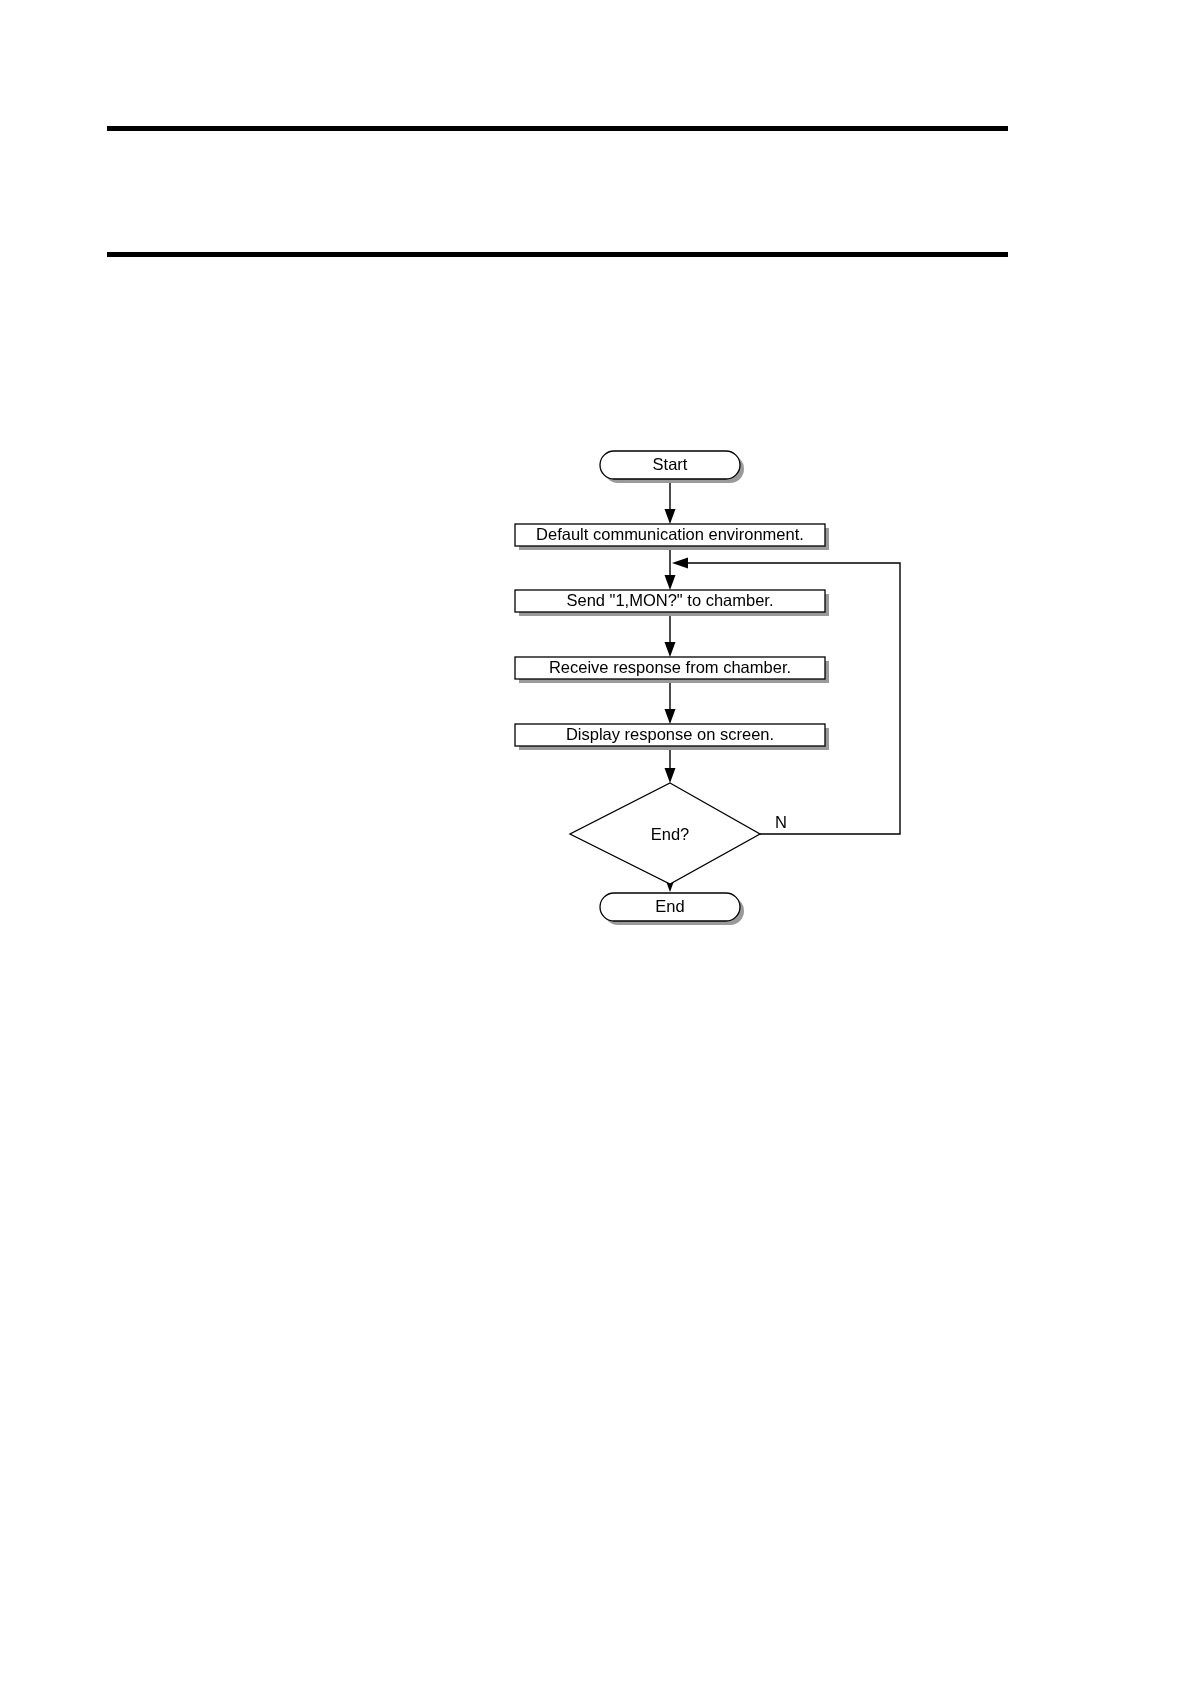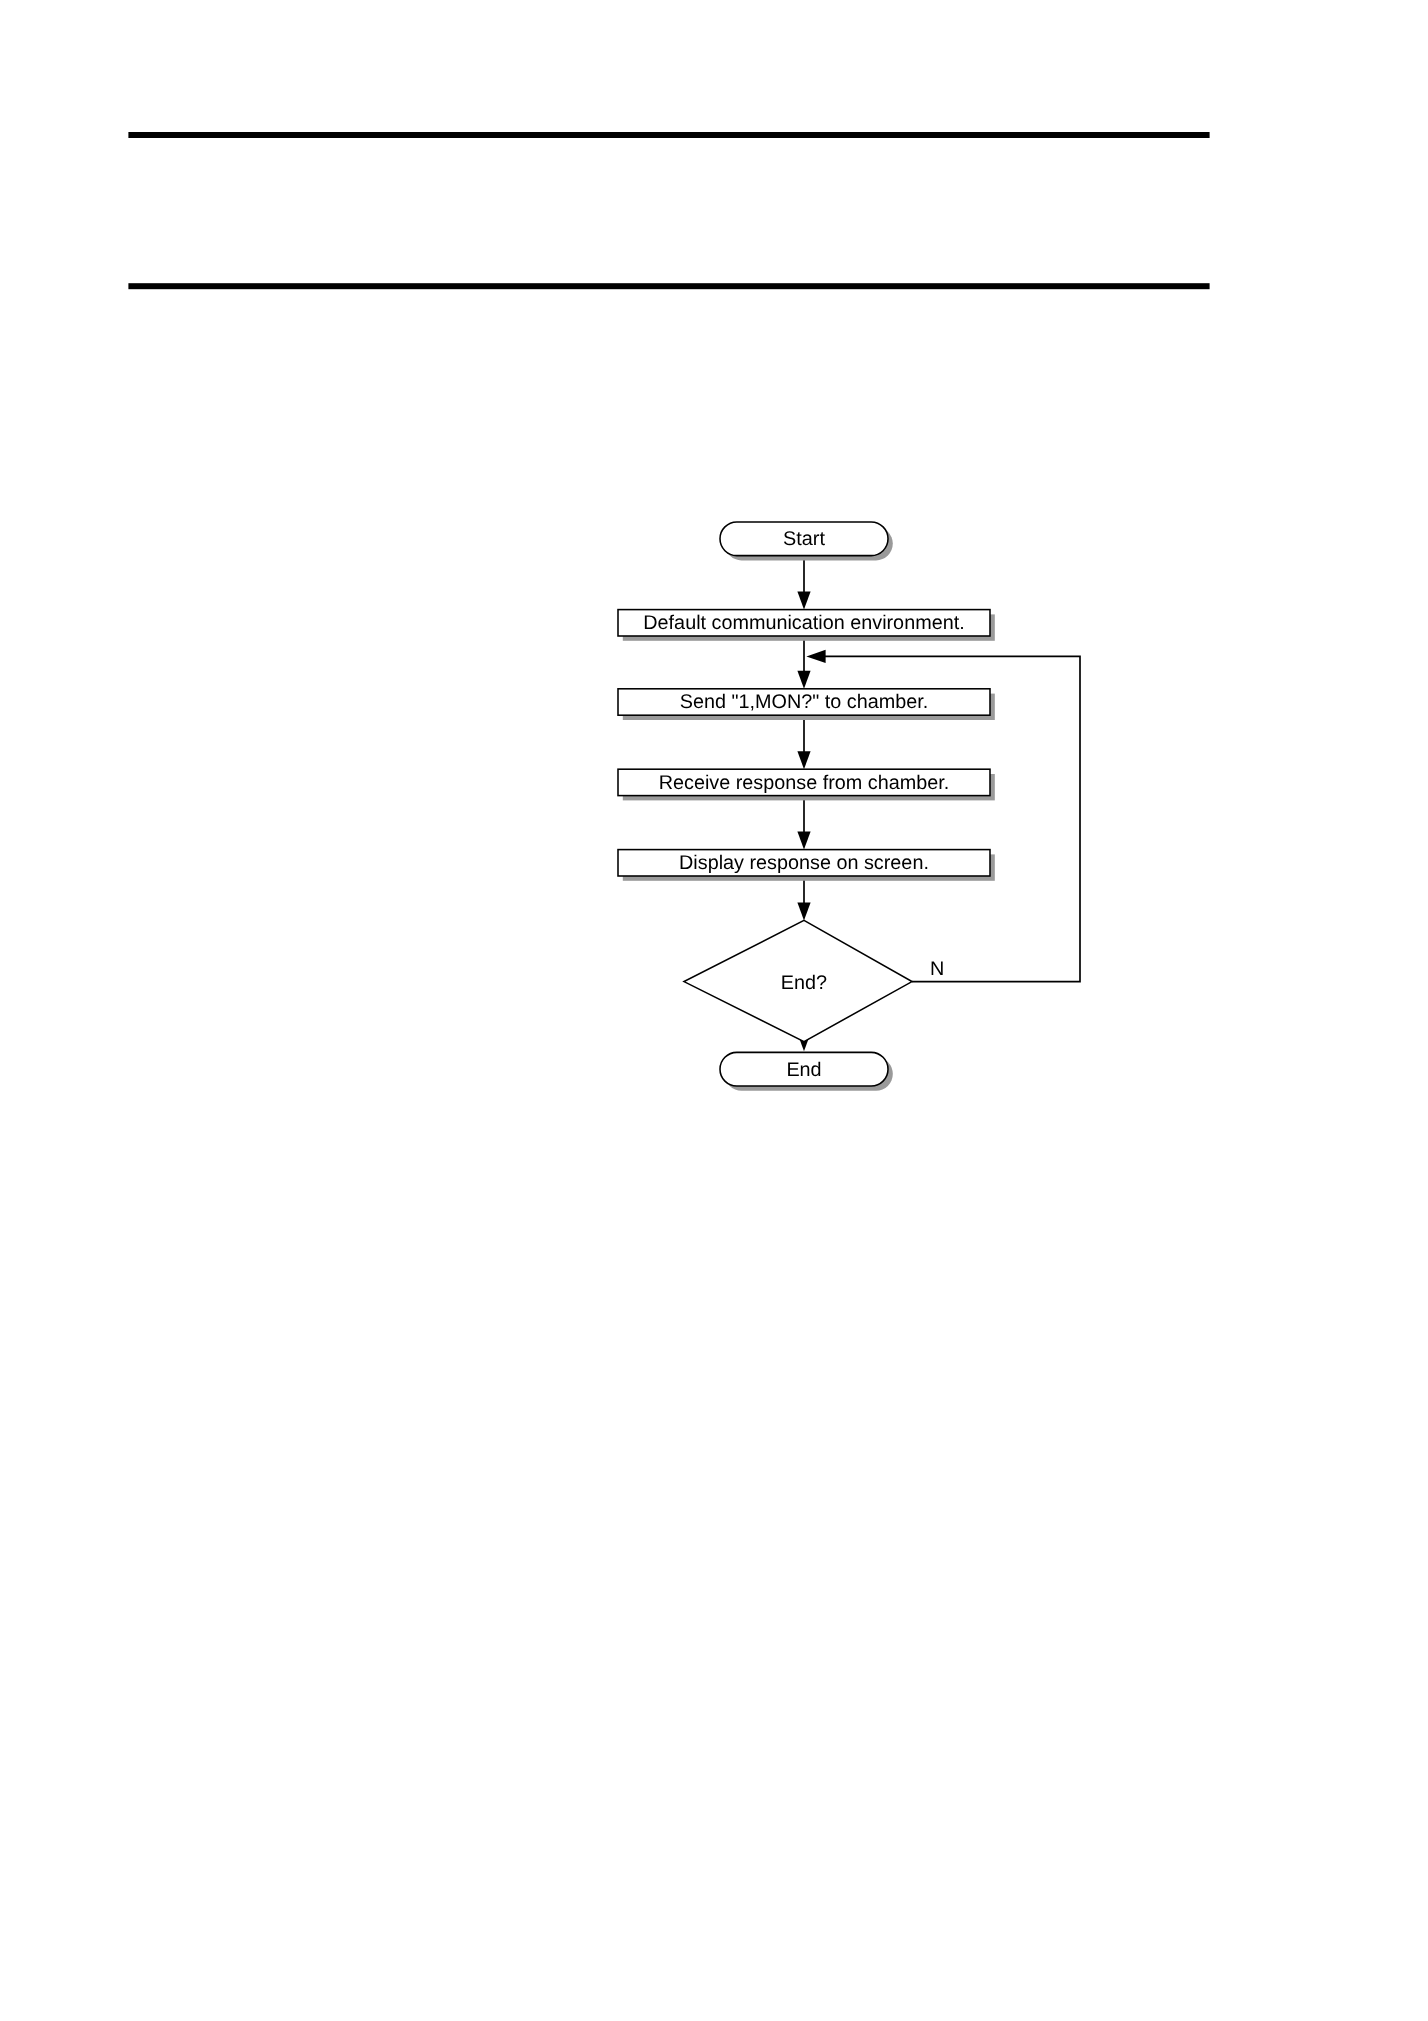--- a/index.html
+++ b/index.html
@@ -11,20 +11,21 @@
     width: 1190px;
     height: 1684px;
     position: relative;
     font-family: "Liberation Sans", sans-serif;
     color: #000000;
     overflow: hidden;
   }
   .page {
     position: absolute;
     inset: 0;
+    margin-top: 16px;
   }
   
   .rule {
     position: absolute;
     left: 107px;
     width: 901px;
     height: 5px;
     background: #000000;
   }
   .rule-top { top: 110px; }

